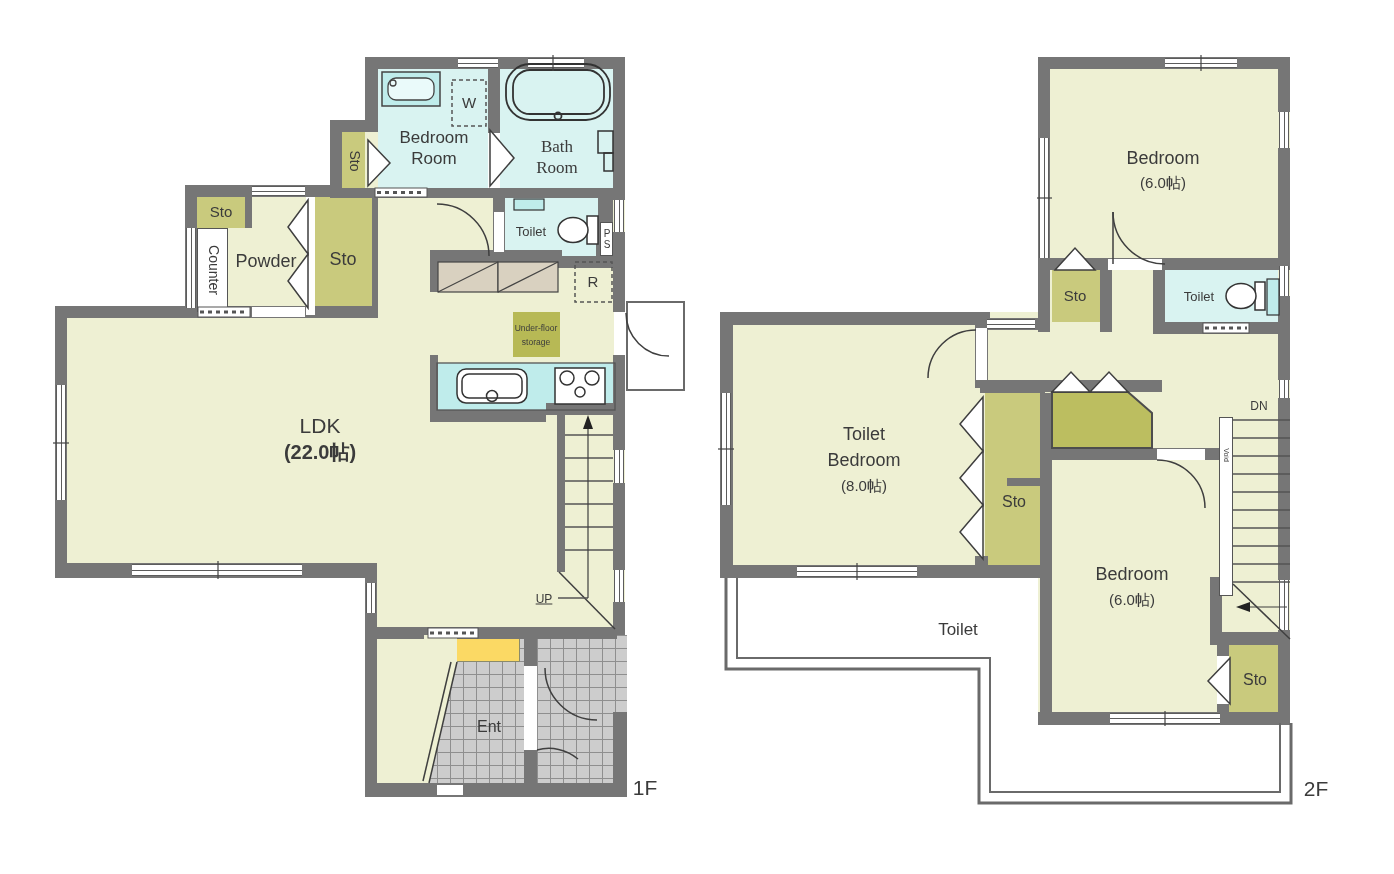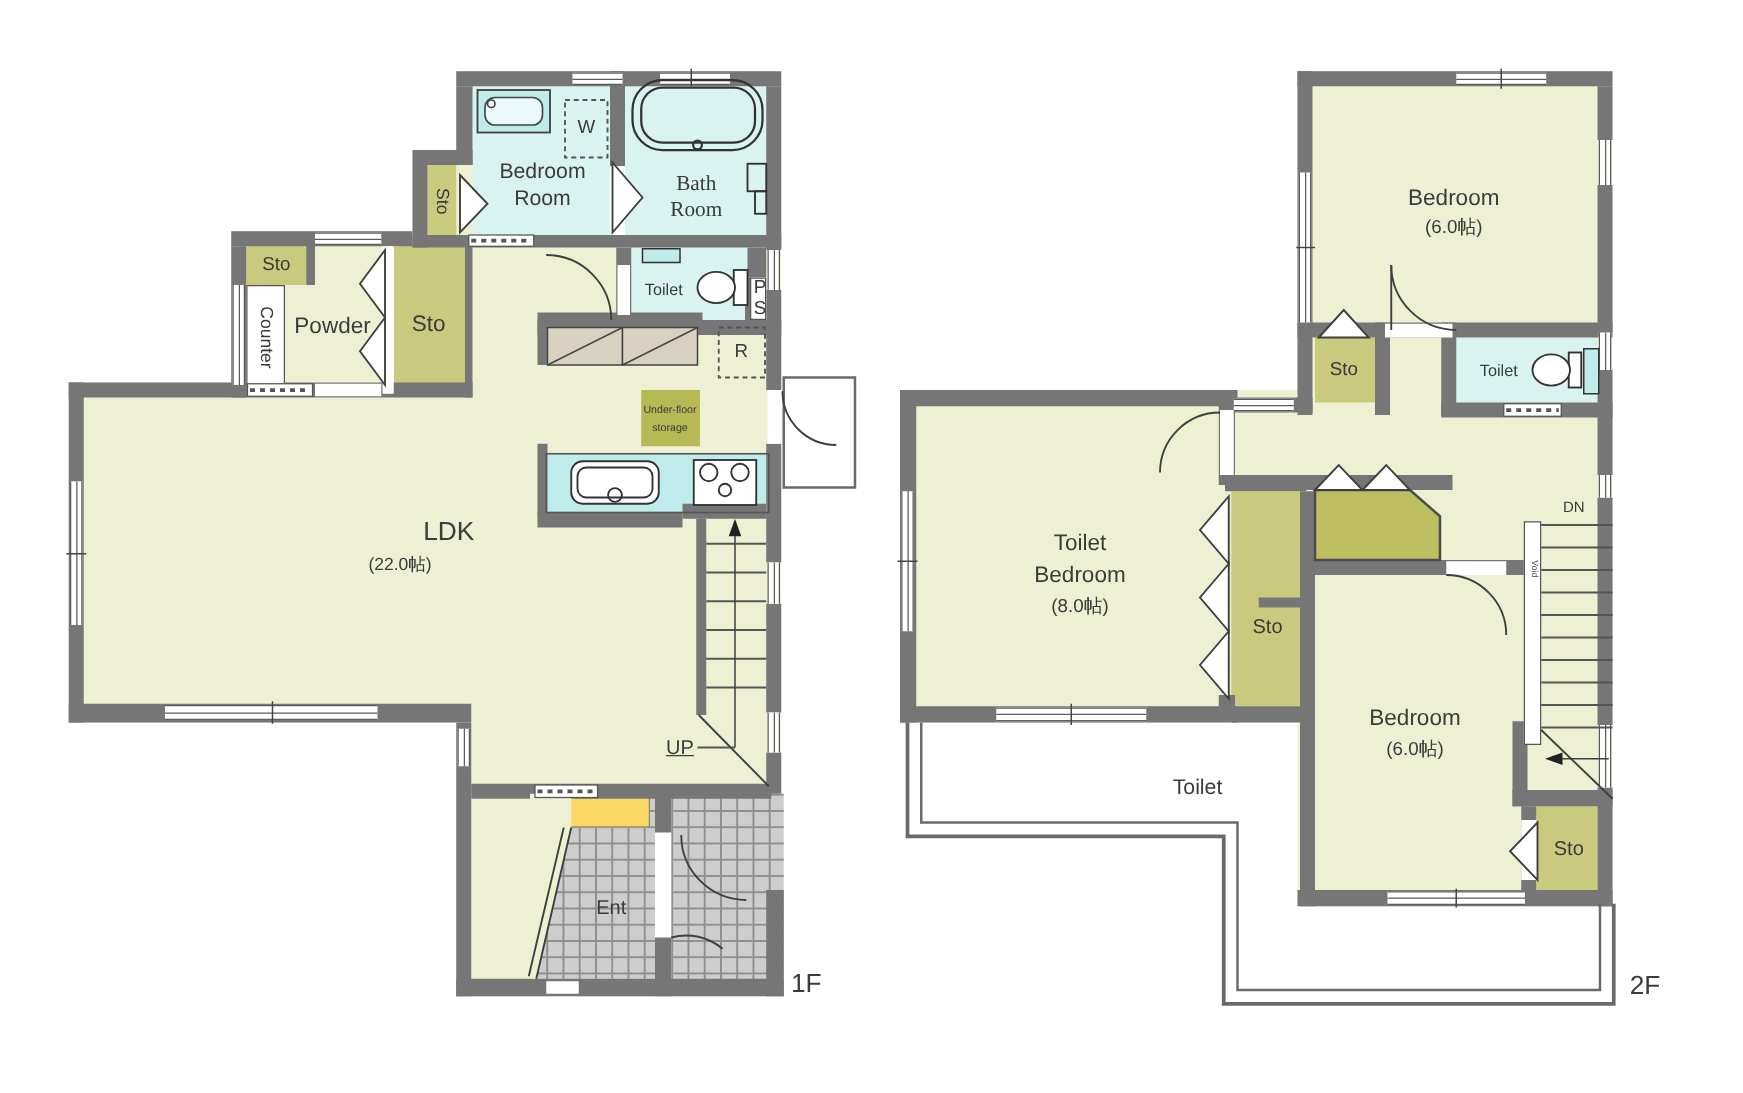--- a/index.html
+++ b/index.html
@@ -308,36 +308,36 @@
         <line x1="1201" y1="55" x2="1201" y2="71"></line>
       <line x1="1037" y1="198" x2="1052" y2="198"></line>
         <line x1="718" y1="449" x2="734" y2="449"></line>
       <line x1="857" y1="563" x2="857" y2="580"></line>
         <line x1="1165" y1="711" x2="1165" y2="726"></line>
     </g>
 
     <rect x="437" y="363" width="178" height="47" fill="none" stroke="#555" stroke-width="1.3"></rect>
   </svg>
 
-  <div class="lbl" style="left:320px;top:426px;font-size:21px;margin-left:39px;">LDK</div>
-  <div class="lbl" style="left:320px;top:452px;font-size:14px;">(22.0帖)</div>
+  <div class="lbl" style="left:320px;top:426px;font-size:21px;">LDK</div>
+  <div class="lbl" style="left:320px;top:452px;font-size:20px;font-weight:bold;">(22.0帖)</div>
   <div class="lbl" style="left:266px;top:261px;font-size:18px;">Powder</div>
   <div class="lbl vert" style="left:213px;top:270px;font-size:14px;">Counter</div>
   <div class="lbl" style="left:221px;top:212px;font-size:15px;">Sto</div>
   <div class="lbl" style="left:343px;top:259px;font-size:18px;">Sto</div>
   <div class="lbl vert" style="left:354px;top:161px;font-size:14px;">Sto</div>
   <div class="lbl" style="left:434px;top:148px;font-size:17px;width:90px;">Bedroom Room</div>
   <div class="lbl" style="left:557px;top:157px;font-size:17px;width:66px;font-family:Liberation Serif, serif;">Bath Room</div>
   <div class="lbl" style="left:531px;top:232px;font-size:13px;">Toilet</div>
   <div class="lbl" style="left:469px;top:103px;font-size:15px;">W</div>
   <div class="lbl" style="left:593px;top:282px;font-size:15px;">R</div>
-  <div class="lbl" style="left:607px;top:239px;font-size:15px;width:8px;word-break:break-all;line-height:1.1;">PS</div>
+  <div class="lbl" style="left:607px;top:239px;font-size:10px;width:8px;word-break:break-all;line-height:1.1;">PS</div>
   <div class="lbl" style="left:536px;top:328px;font-size:8.5px;">Under-floor</div>
   <div class="lbl" style="left:536px;top:342px;font-size:8.5px;">storage</div>
-  <div class="lbl" style="left:544px;top:599px;font-size:16px;text-decoration:underline;">UP</div>
+  <div class="lbl" style="left:544px;top:599px;font-size:12px;text-decoration:underline;">UP</div>
   <div class="lbl" style="left:489px;top:727px;font-size:16px;">Ent</div>
   <div class="lbl" style="left:645px;top:788px;font-size:21px;">1F</div>
 
   <div class="lbl" style="left:1163px;top:158px;font-size:18px;">Bedroom</div>
   <div class="lbl" style="left:1163px;top:183px;font-size:15px;">(6.0帖)</div>
   <div class="lbl" style="left:864px;top:434px;font-size:18px;">Toilet</div>
   <div class="lbl" style="left:864px;top:460px;font-size:18px;">Bedroom</div>
   <div class="lbl" style="left:864px;top:486px;font-size:15px;">(8.0帖)</div>
   <div class="lbl" style="left:1132px;top:574px;font-size:18px;">Bedroom</div>
   <div class="lbl" style="left:1132px;top:600px;font-size:15px;">(6.0帖)</div>

